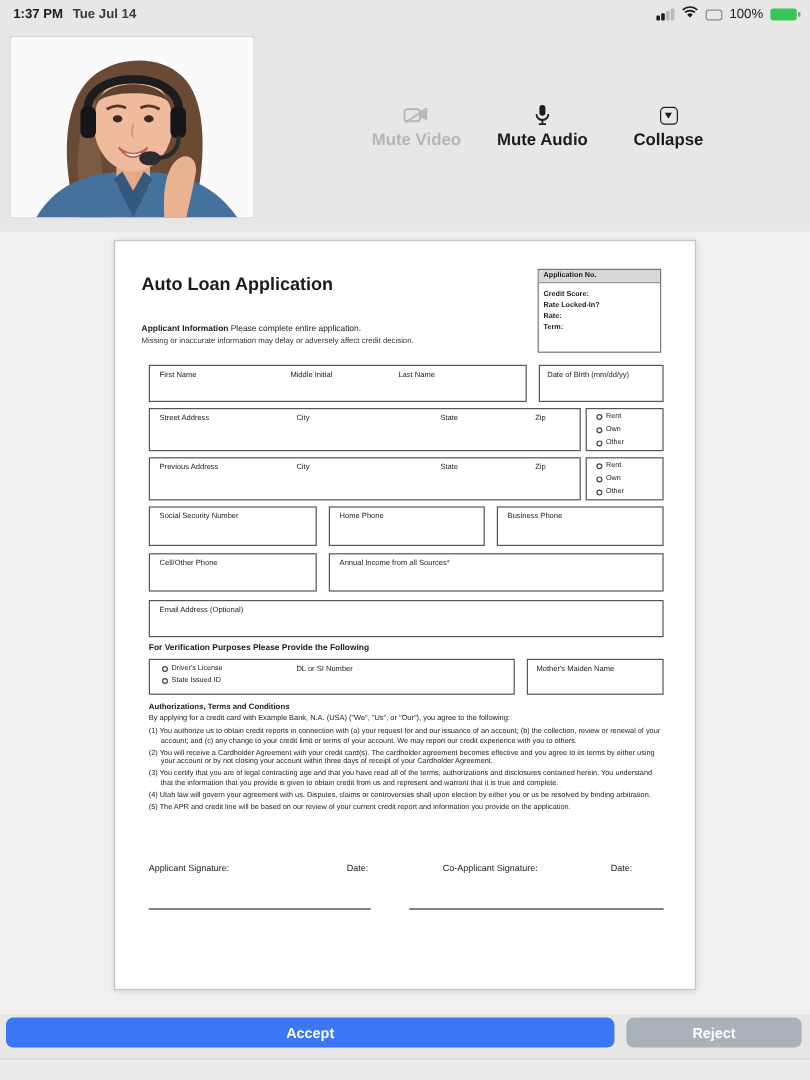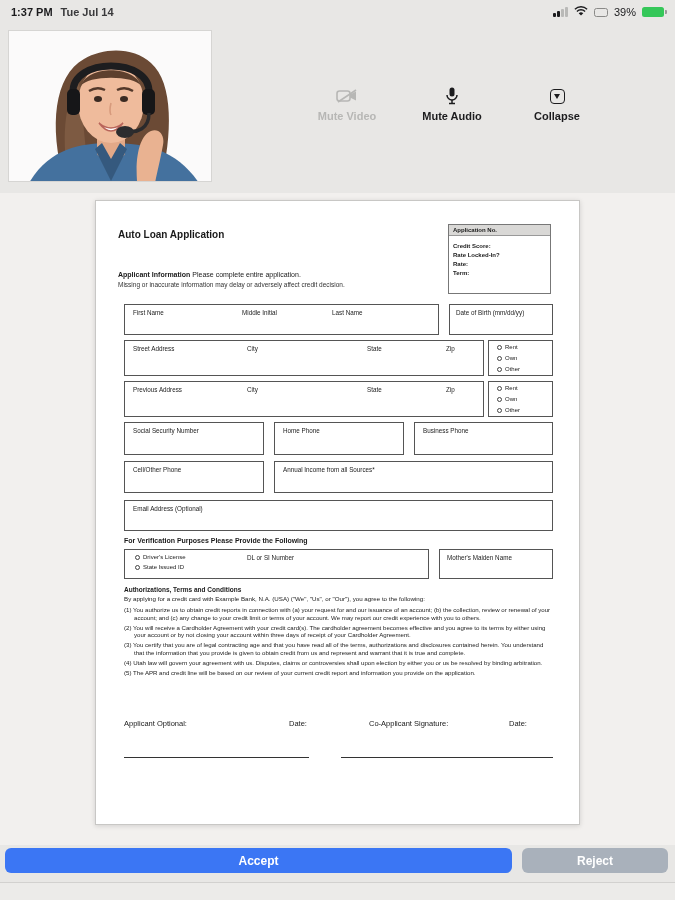--- a/index.html
+++ b/index.html
@@ -21,33 +21,33 @@
   .accessory-box { width:14px; height:9px; border:1px solid #8a8a88; border-radius:2.5px; }
   .batt-pct { font-size:11px; color:#1b1b1d; }
   .battery { position:relative; width:22px; height:10px; border-radius:2.5px; background:#35c759; }
   .battery:after { content:""; position:absolute; right:-3px; top:3px; width:2px; height:4px; background:#9a9a98; border-radius:0 1px 1px 0; }
 
   
   .video-thumb { position:absolute; left:8px; top:30px; width:204px; height:152px;
     background:#fbfafa; border:1px solid #d6d5d3; overflow:hidden; }
   .ctrl { position:absolute; top:84px; width:90px; text-align:center; background:none; border:none; cursor:pointer; font-family:inherit; }
   .ctrl .ico { height:24px; display:flex; align-items:center; justify-content:center; }
-  .ctrl .lbl { font-size:11px; font-weight:600; margin-top:2px; }
+  .ctrl .lbl { font-size:14px; font-weight:600; margin-top:2px; }
   .ctrl.disabled .lbl { color:#b7b7b5; }
   .ctrl.dark .lbl { color:#1c1c1e; }
   #ctrl-video { left:302px; } #ctrl-audio { left:407px; } #ctrl-collapse { left:512px; }
   .collapse-box { width:15px; height:15px; border:1.6px solid #1c1c1e; border-radius:4px;
     display:flex; align-items:center; justify-content:center; }
   .collapse-box .tri { width:0; height:0; border-left:3.5px solid transparent; border-right:3.5px solid transparent; border-top:5px solid #1c1c1e; }
 
   
   .doc-area { position:absolute; left:0; top:193px; width:675px; height:652px; background:#f2f0ee; }
   .document { position:absolute; left:95px; top:7px; width:485px; height:625px;
     background:#ffffff; border:1px solid #c8c7c5; box-shadow:0 1px 5px rgba(0,0,0,.14); color:#1a1a1a; }
-  .doc-title { position:absolute; left:22px; top:28px; font-size:10px; font-weight:bold; }
+  .doc-title { position:absolute; left:22px; top:28px; font-size:15px; font-weight:bold; }
 
   .info-box { position:absolute; left:352px; top:23px; width:103px; height:70px; border:1px solid #777; background:#fff; }
   .info-box .hdr { background:#d9d8d6; border-bottom:1px solid #999; font-size:6px; font-weight:bold; padding:2px 4px; }
   .info-box .rows { padding:6px 4px 0 4px; font-size:6px; font-weight:bold; line-height:9px; }
 
   .intro-line { position:absolute; left:22px; top:70px; font-size:7px; }
   .intro-line b { font-weight:bold; }
   .intro-warning { position:absolute; left:22px; top:80px; font-size:6.5px; color:#333; }
 
   .fbox { position:absolute; border:1px solid #555; background:#fff; }
@@ -90,21 +90,21 @@
           <i></i>
         </span>
       <span>
         <svg width="14" height="11" viewBox="0 0 14 11">
             <path d="M7 9.6 L4.7 7.2 a3.4 3.4 0 0 1 4.6 0 Z" fill="#1b1b1d"></path>
             <path d="M2.9 5.4 a6 6 0 0 1 8.2 0" stroke="#1b1b1d" stroke-width="1.4" fill="none"></path>
             <path d="M0.9 3.2 a9 9 0 0 1 12.2 0" stroke="#1b1b1d" stroke-width="1.4" fill="none"></path>
           </svg>
       </span>
       <span class="accessory-box"></span>
-      <span class="batt-pct">39%</span>
+      <span class="batt-pct">100%</span>
       <span class="battery"></span>
     </div>
   </div>
 
   <div class="video-thumb">
     <svg width="204" height="152" viewBox="0 0 204 152">
       <rect width="204" height="152" fill="#fbfafa"></rect>
 
       <path d="M55 150 C40 95 45 45 75 28 C95 16 125 16 142 32 C165 52 163 105 152 150 Z" fill="#6b4a35"></path>
       <path d="M60 150 C52 110 55 70 70 50 L80 150 Z" fill="#7d5a42"></path>
@@ -276,21 +276,21 @@
       <div class="terms-heading">Authorizations, Terms and Conditions</div>
       <div class="terms-intro">By applying for a credit card with Example Bank, N.A. (USA) ("We", "Us", or "Our"), you agree to the following:</div>
       <ul class="terms-list">
         <li>(1) You authorize us to obtain credit reports in connection with (a) your request for and our issuance of an account; (b) the collection, review or renewal of your account; and (c) any change to your credit limit or terms of your account. We may report our credit experience with you to others.</li>
         <li>(2) You will receive a Cardholder Agreement with your credit card(s). The cardholder agreement becomes effective and you agree to its terms by either using your account or by not closing your account within three days of receipt of your Cardholder Agreement.</li>
         <li>(3) You certify that you are of legal contracting age and that you have read all of the terms, authorizations and disclosures contained herein. You understand that the information that you provide is given to obtain credit from us and represent and warrant that it is true and complete.</li>
         <li>(4) Utah law will govern your agreement with us. Disputes, claims or controversies shall upon election by either you or us be resolved by binding arbitration.</li>
         <li>(5) The APR and credit line will be based on our review of your current credit report and information you provide on the application.</li>
       </ul>
 
-      <span class="sig-label" style="left:28px;">Applicant Optional:</span>
+      <span class="sig-label" style="left:28px;">Applicant Signature:</span>
       <span class="sig-label" style="left:193px;">Date:</span>
       <span class="sig-label" style="left:245px;margin-left:28px;">Co-Applicant Signature:</span>
       <span class="sig-label" style="left:413px;">Date:</span>
       <span class="sig-line" style="left:28px; width:185px;"></span>
       <span class="sig-line" style="left:245px; width:212px;"></span>
 
     </div>
   </div>
 
   <button class="btn btn-reject">Reject</button>

